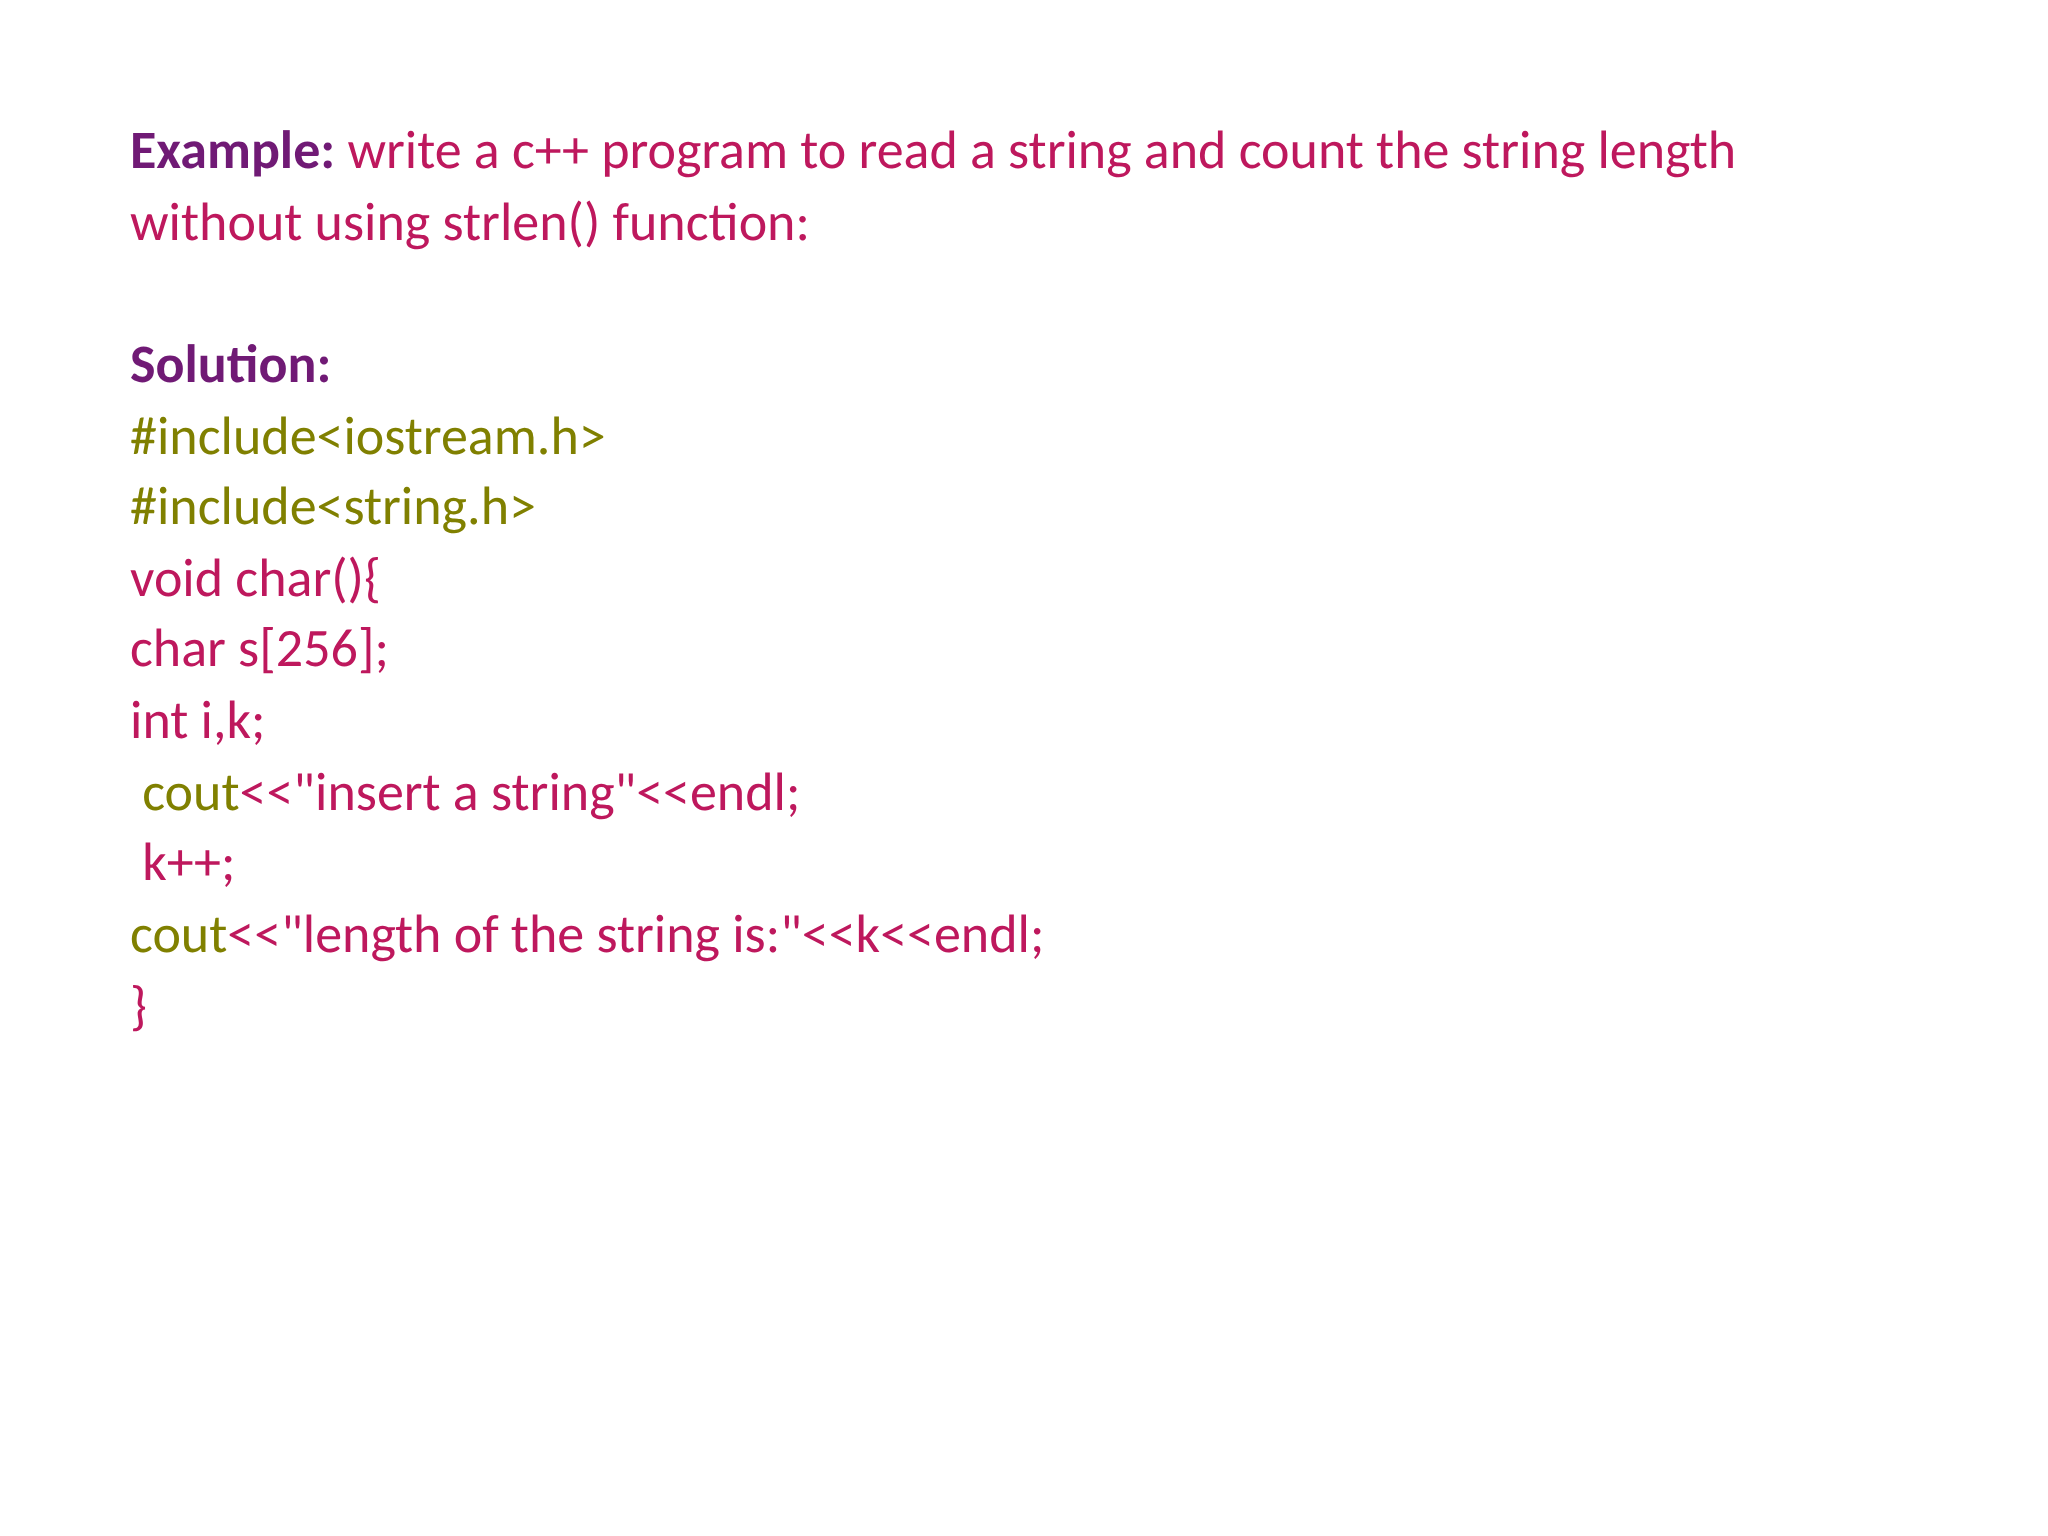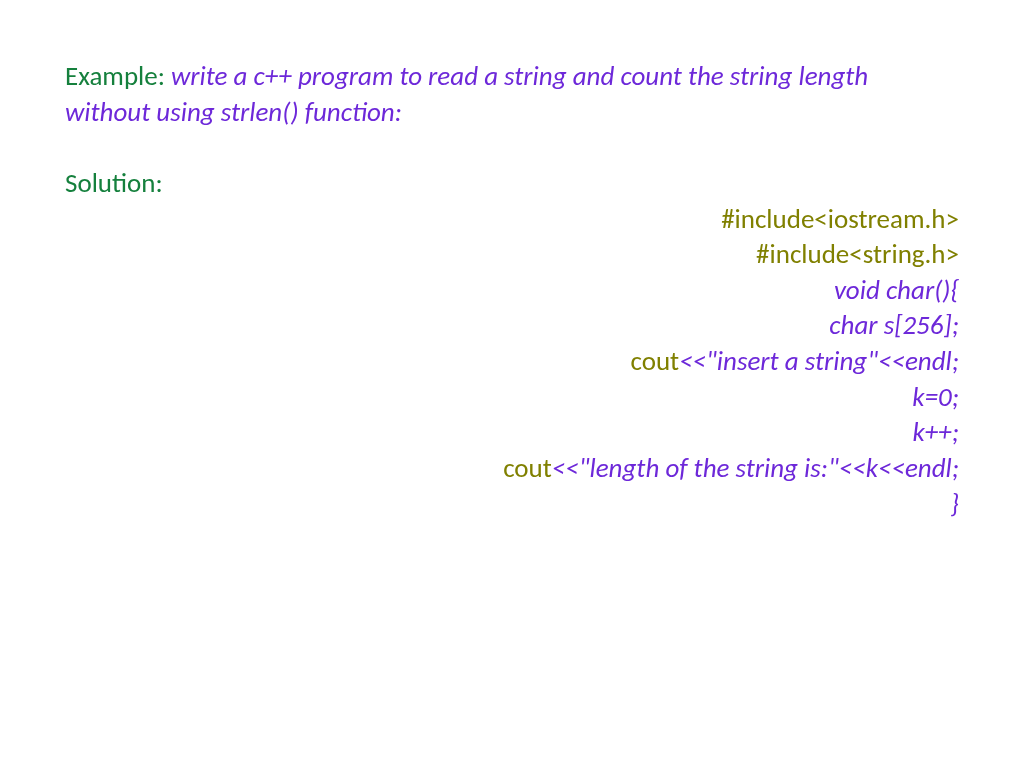--- a/index.html
+++ b/index.html
@@ -8,33 +8,31 @@
       color: #000000;
       background: #ffffff;
       margin: 0;
       padding: 58px 65px;
       width: 1024px;
       height: 768px;
       box-sizing: border-box;
       line-height: 1.32;
     }
     .red-bold {
-      color: #15803d;
-      font-weight: normal;
+      color: #701a75;
+      font-weight: bold;
     }
     .olive {
       color: #808000;
     }
     .black {
-      color: #6d28d9;
-      font-style: italic;
+      color: #be185d;
     }
     .code-block {
       margin-top: 0;
-      text-align: right;
     }
     .code-line {
       white-space: pre;
     }
   </style>
 </head>
 <body>
 
 
 
@@ -44,21 +42,21 @@
 
 <br>
 
 <div class="red-bold">Solution:</div>
 
 <div class="code-block" id="code-block">
     <div class="code-line"><span class="olive">#include&lt;iostream.h&gt;</span></div>
     <div class="code-line"><span class="olive">#include&lt;string.h&gt;</span></div>
     <div class="code-line"><span class="black">void char(){</span></div>
     <div class="code-line"><span class="black">char s[256];</span></div>
+    <div class="code-line"><span class="black">int i,k;</span></div>
     <div class="code-line"><span class="black"> </span><span class="olive">cout</span><span class="black">&lt;&lt;"insert a string"&lt;&lt;endl;</span></div>
-    <div class="code-line"><span class="black"> k=0;</span></div>
     <div class="code-line"><span class="black"> k++;</span></div>
     <div class="code-line"><span class="olive">cout</span><span class="black">&lt;&lt;"length of the string is:"&lt;&lt;k&lt;&lt;endl;</span></div>
     <div class="code-line"><span class="black">}</span></div>
   </div>
 
 
 
 
 </body></html>

